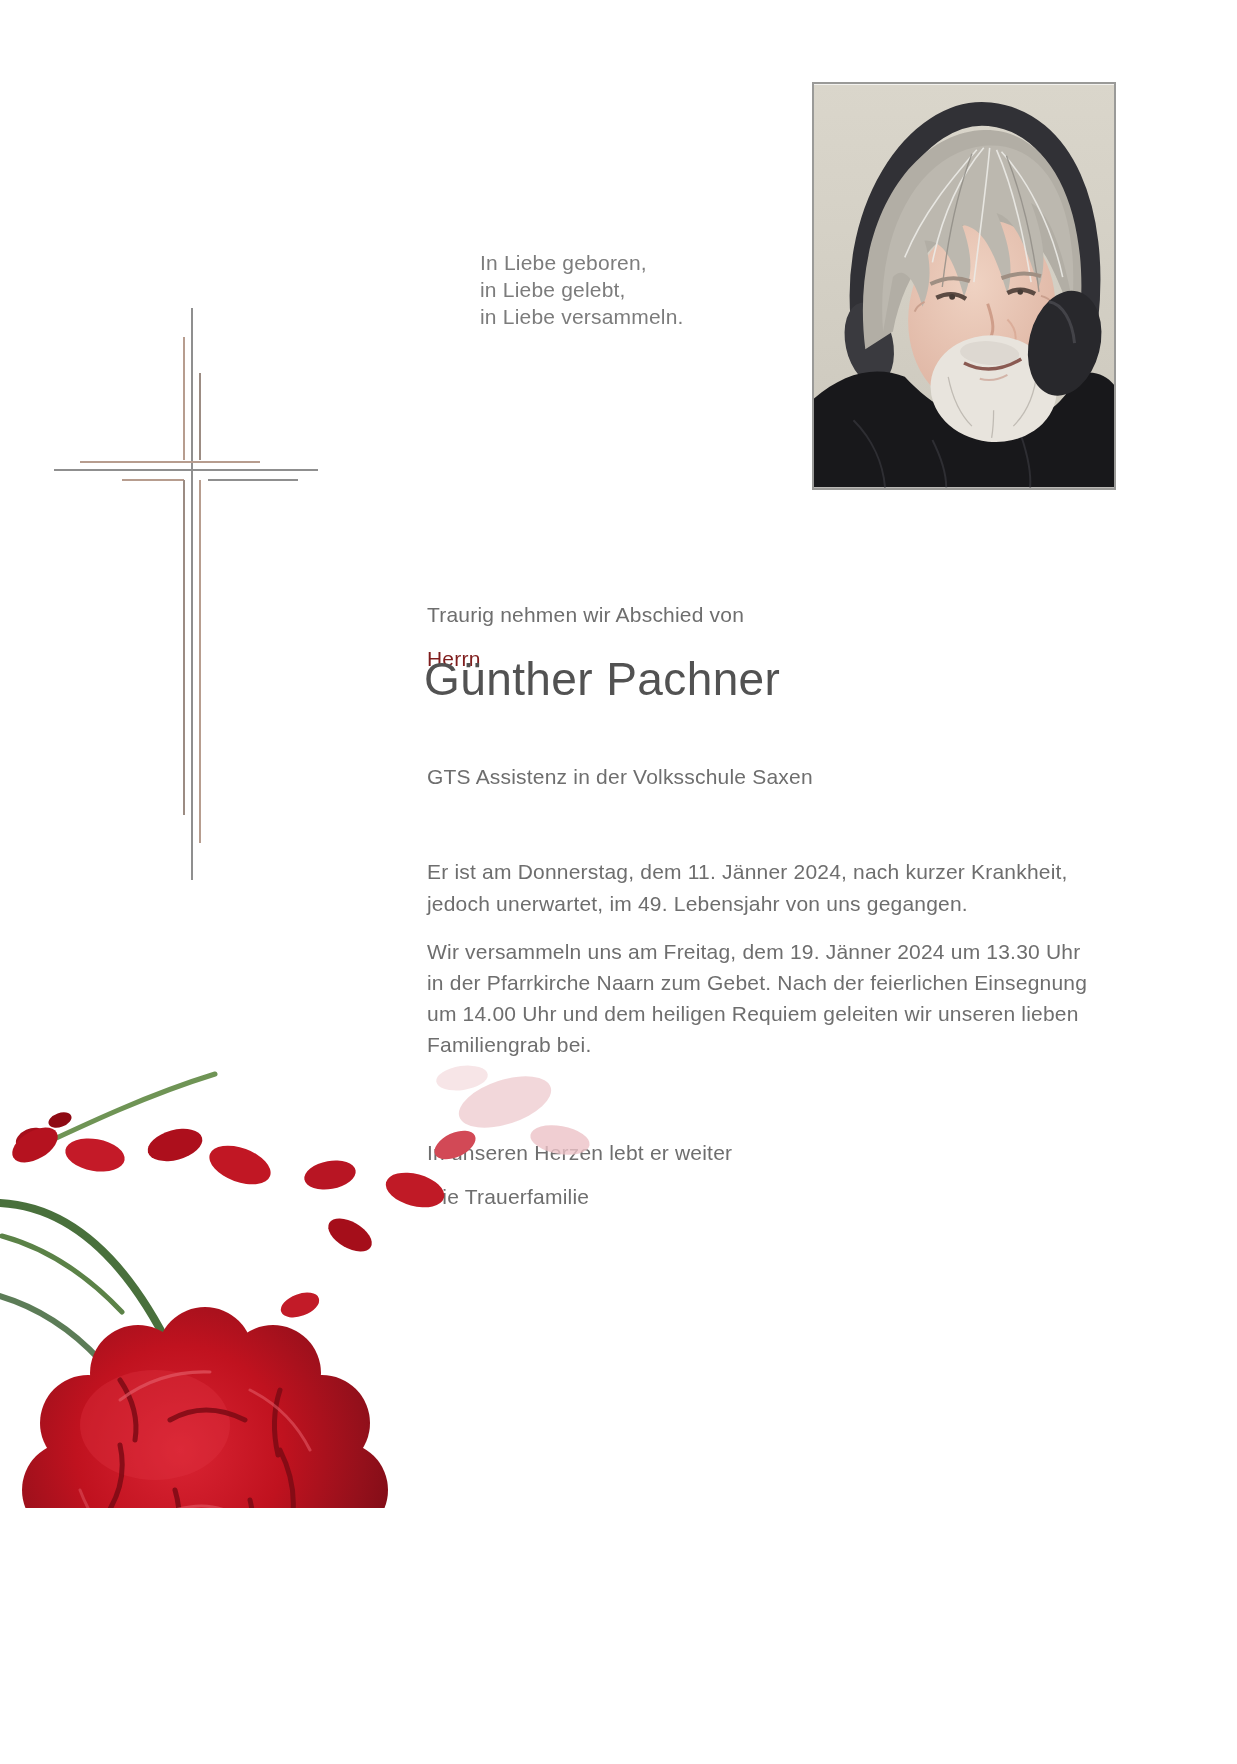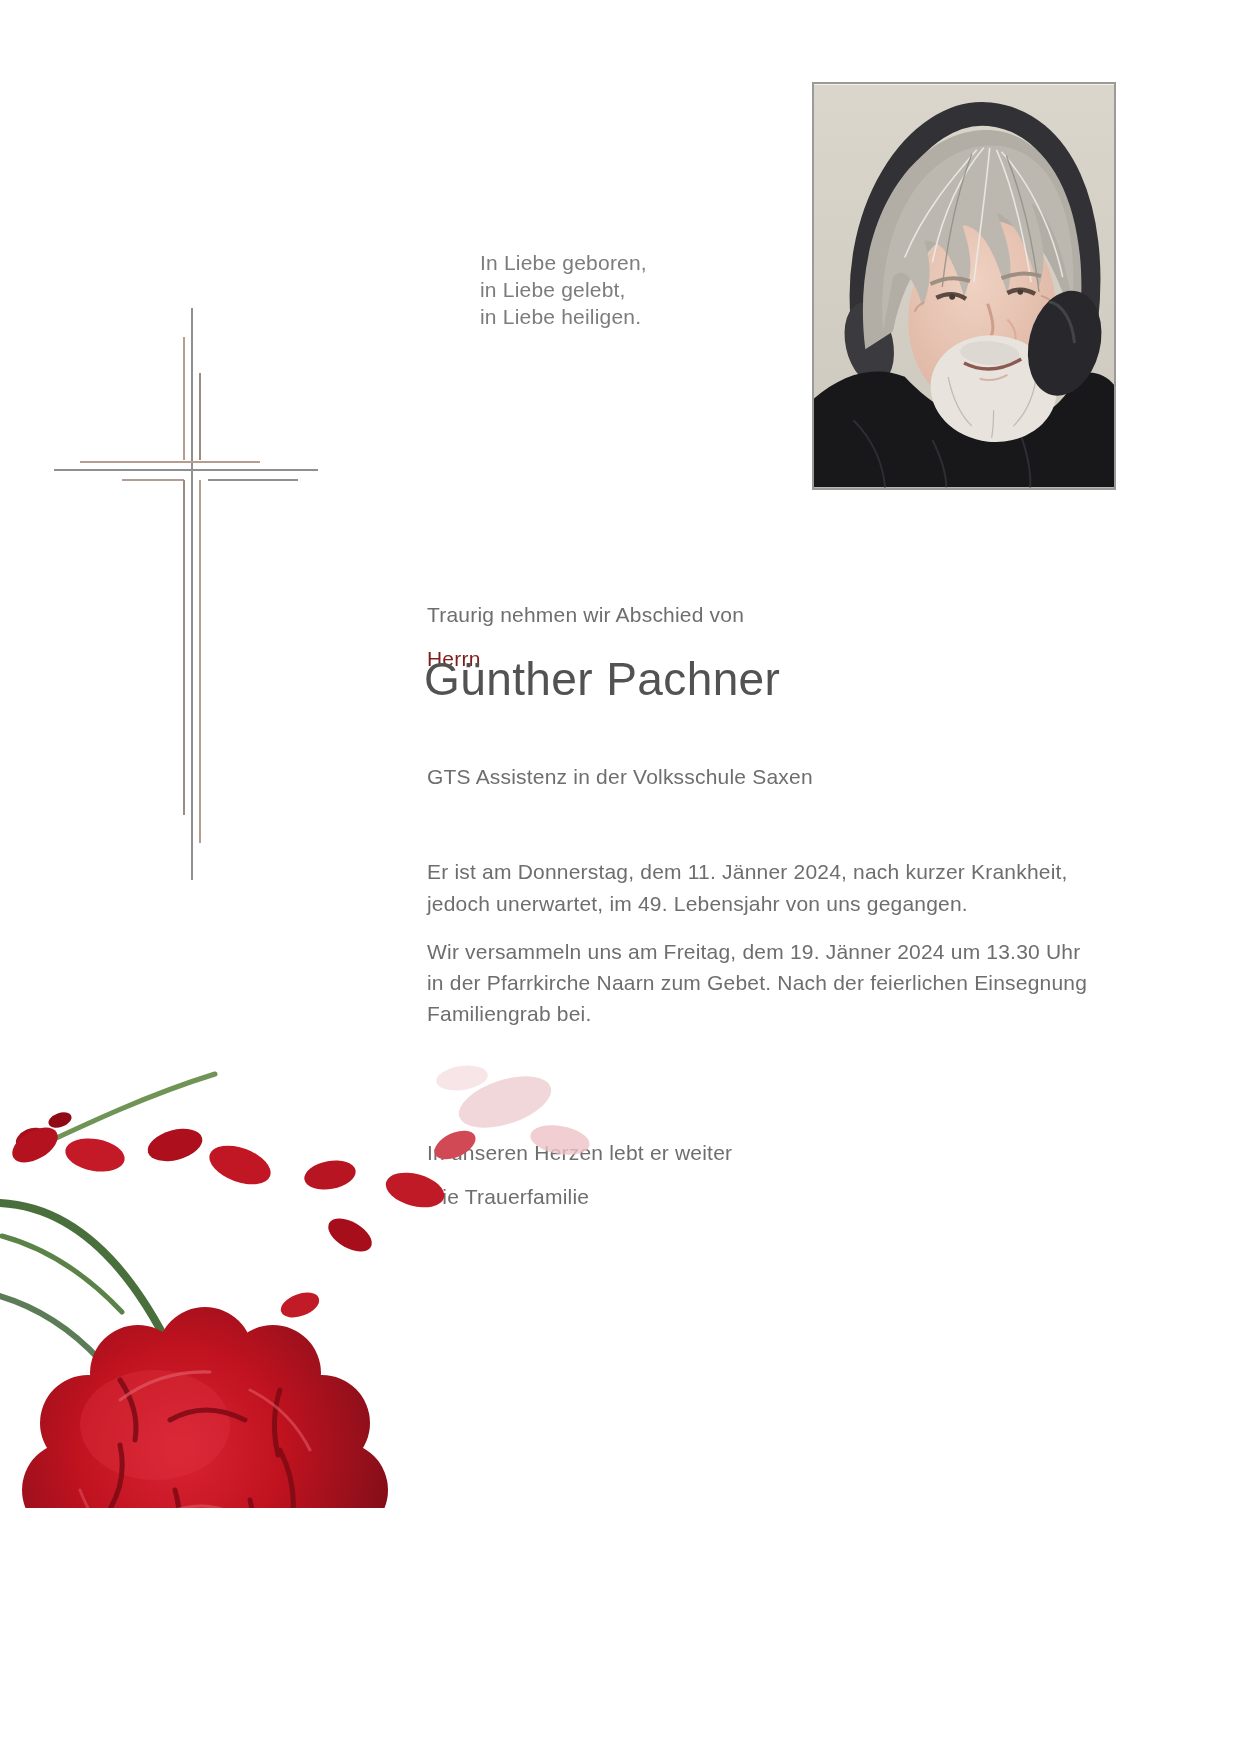--- a/index.html
+++ b/index.html
@@ -144,38 +144,39 @@
       <path d="M 168,298 Q 182,302 196,294" stroke="#c59486" stroke-width="2" fill="none" opacity=".6"></path>
 
       <ellipse cx="254" cy="262" rx="36" ry="54" fill="#28282c" transform="rotate(14 254 262)"></ellipse>
       <path d="M 238,220 C 252,222 262,240 264,262" stroke="#4a4a50" stroke-width="3" fill="none" opacity=".8"></path>
     </svg>
   </div>
 
   <div class="txt motto">
     <div>In Liebe geboren,</div>
     <div>in Liebe gelebt,</div>
-    <div>in Liebe heiligen.</div>
+    <div>in Liebe versammeln.</div>
   </div>
 
   <div class="txt intro">Traurig nehmen wir Abschied von</div>
   <div class="txt salutation">Herrn</div>
   <div class="txt name">Günther Pachner</div>
   <div class="txt role">
     <div>GTS Assistenz in der Volksschule Saxen</div>
   </div>
 
   <div class="txt para1">
     <div>Er ist am Donnerstag, dem 11. Jänner 2024, nach kurzer Krankheit,</div>
     <div>jedoch unerwartet, im 49. Lebensjahr von uns gegangen.</div>
   </div>
 
   <div class="txt para2">
     <div>Wir versammeln uns am Freitag, dem 19. Jänner 2024 um 13.30 Uhr</div>
     <div>in der Pfarrkirche Naarn zum Gebet. Nach der feierlichen Einsegnung</div>
+    <div>um 14.00 Uhr und dem heiligen Requiem geleiten wir unseren lieben</div>
     <div>Familiengrab bei.</div>
   </div>
 
   <div class="txt closing">In unseren Herzen lebt er weiter</div>
   <div class="txt signature">Die Trauerfamilie</div>
 
   <svg class="flower" viewBox="0 0 660 704" aria-hidden="true">
     <defs>
       <radialGradient id="bloomG" gradientUnits="userSpaceOnUse" cx="180" cy="390" r="230">
         <stop offset="0" stop-color="#da2433"></stop>

